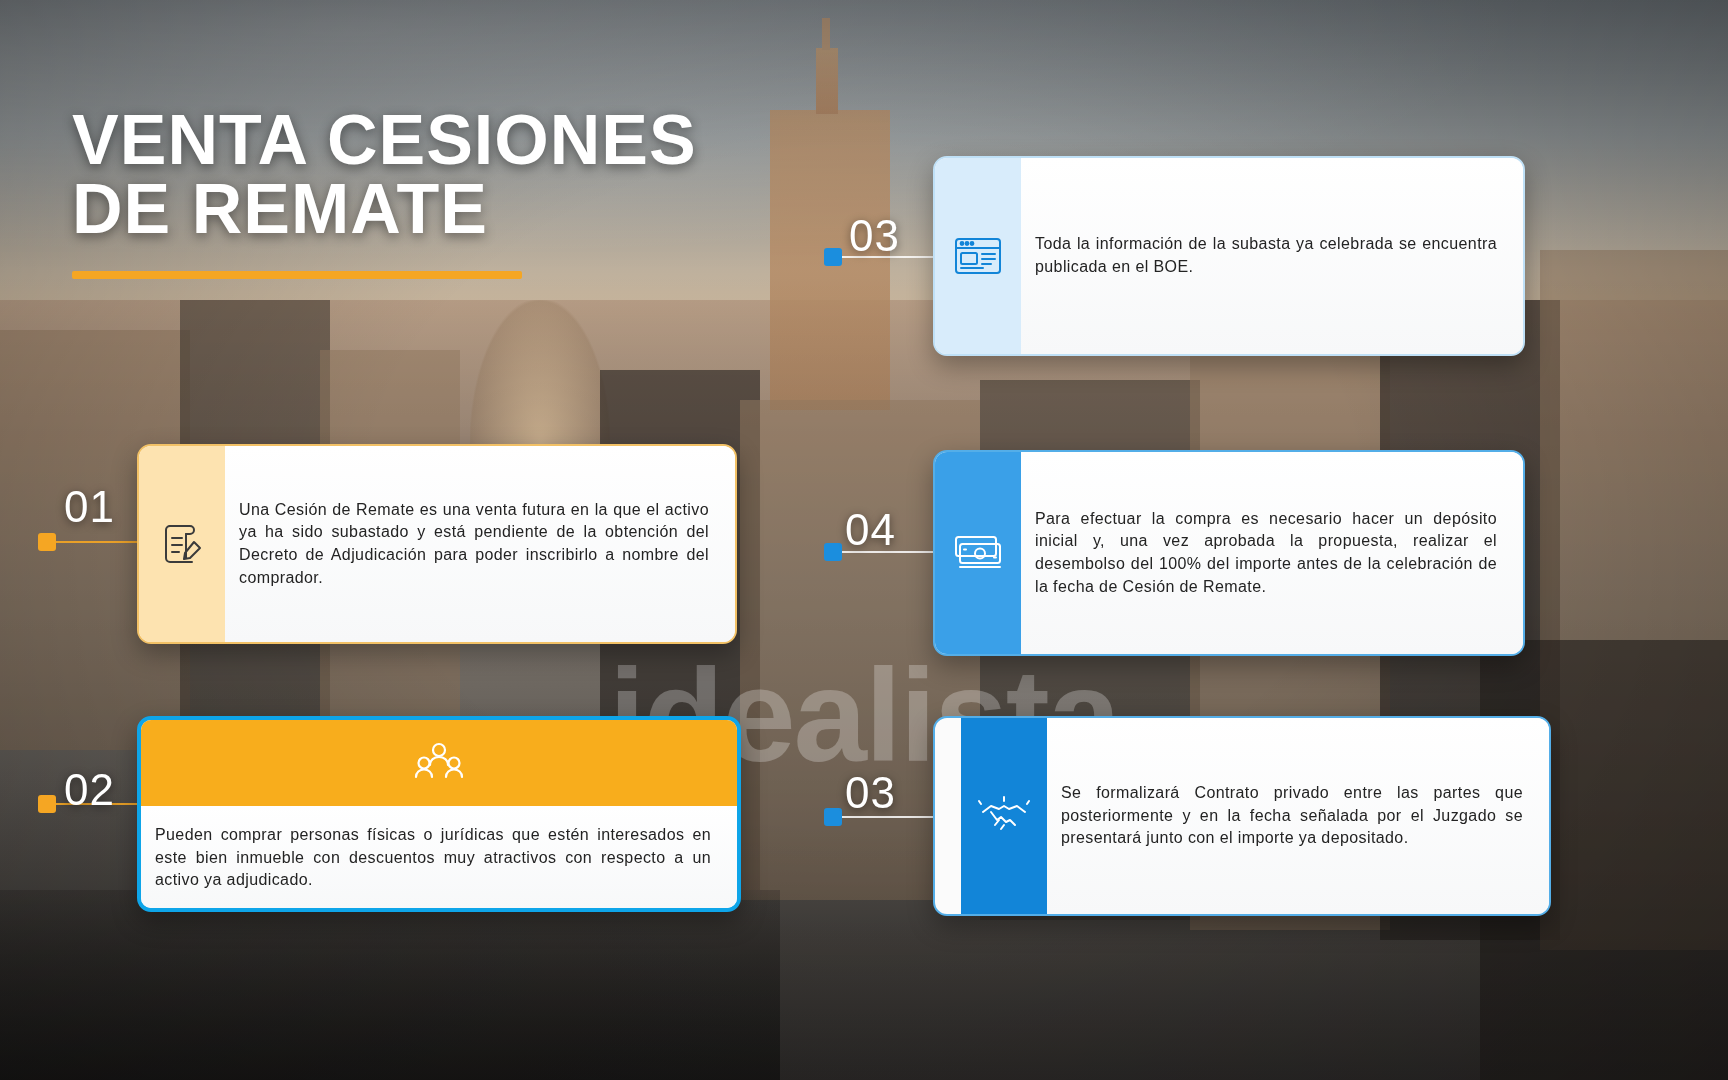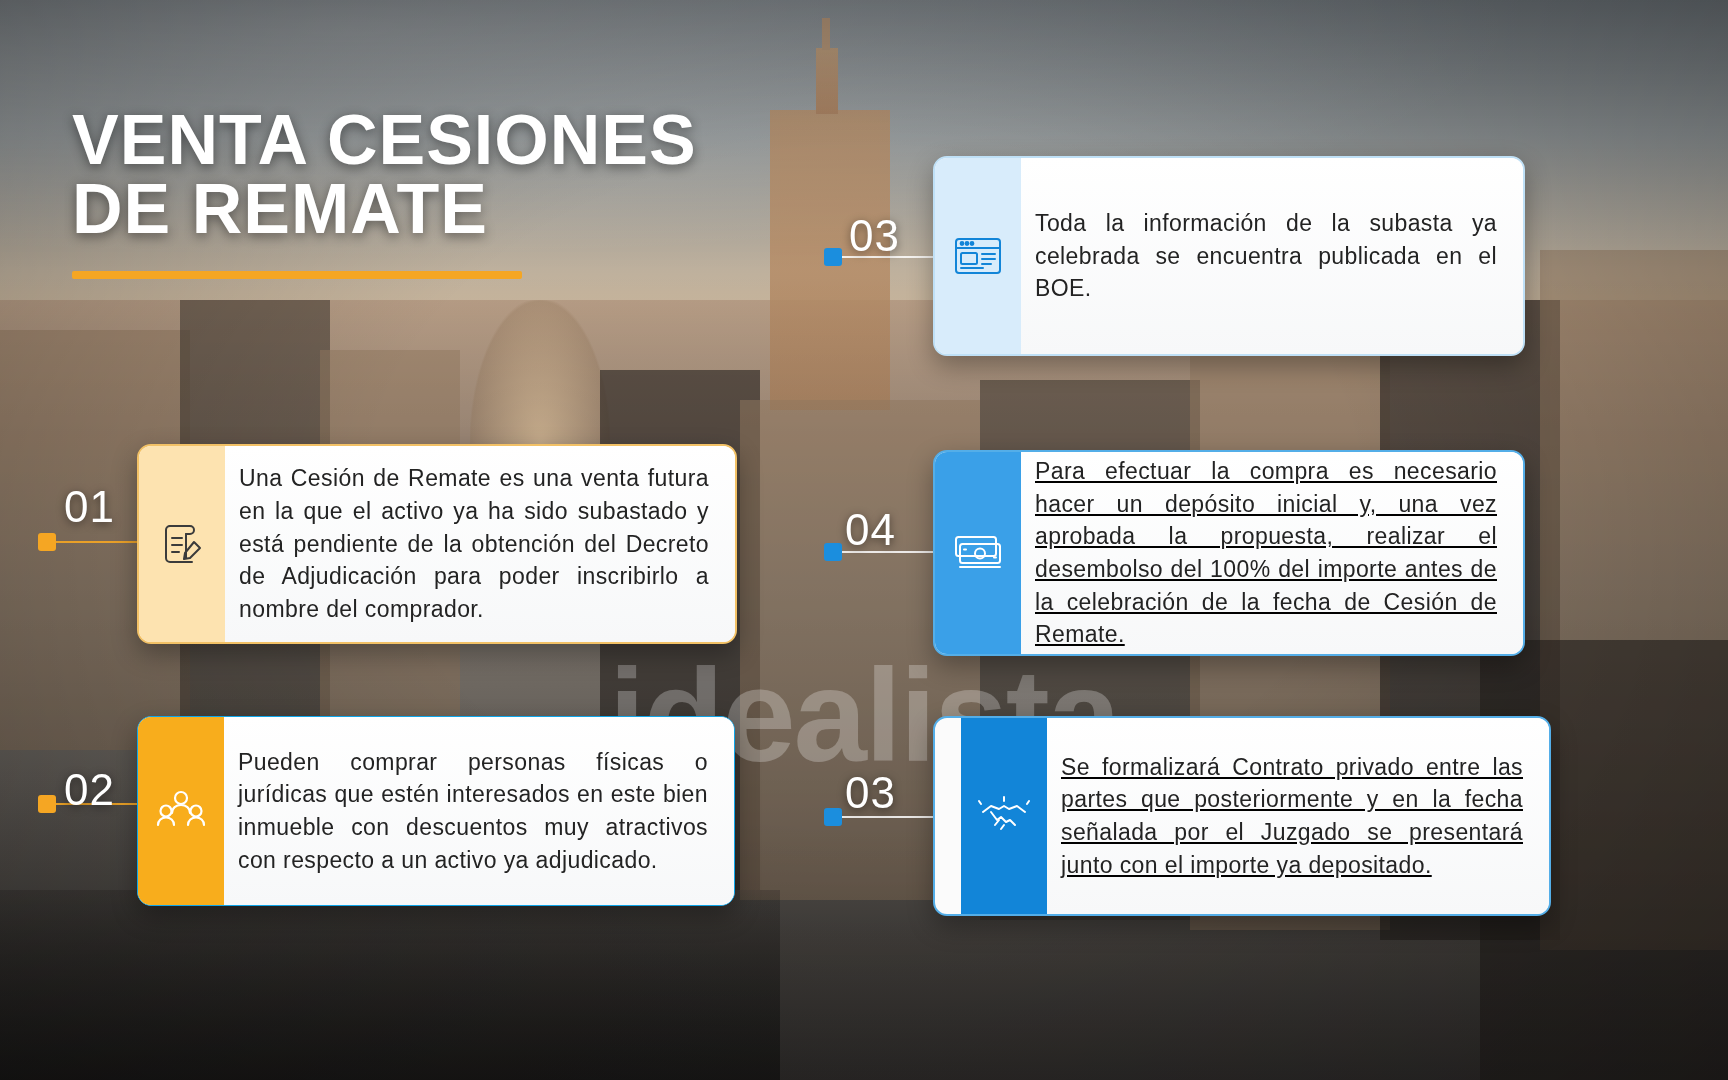--- a/index.html
+++ b/index.html
@@ -133,21 +133,21 @@
   .card .body {
     flex: 1;
     background: linear-gradient(180deg, #ffffff 0%, #f7f8f9 100%);
     display: flex;
     align-items: center;
     padding: 18px 26px 18px 14px;
   }
   .card p {
     margin: 0;
     color: #232323;
-    font-size: 23px;
+    font-size: 16px;
     line-height: 1.42;
     text-align: justify;
     letter-spacing: .4px;
   }
 
   
   .num {
     position: absolute;
     color: #ffffff;
     font-size: 44px;
@@ -163,30 +163,30 @@
   }
   .lead {
     position: absolute;
     height: 2px;
   }
 
   
   .pane-amber-light { background: #fde3b0; }
   .pane-amber { background: #f8ad1c; }
   .card-amber-light { border: 2px solid #f2c166; }
-  .card-amber { border: 1px solid #0ea5e9; }
+  .card-amber { border: 4px solid #0ea5e9; flex-direction: column; }
   .dot-amber { background: #f5a623; }
   .lead-amber { background: rgba(245,166,35,.9); }
 
   
   .pane-blue-light { background: #d8ecfb; }
   .pane-blue-mid { background: #3aa0e8; }
   .pane-blue { background: #1285d8; }
   .card-blue-light { border: 2px solid #bfe0f6; }
-  .card-blue { border: 2px solid #54aee8; text-decoration: underline; }
+  .card-blue { border: 2px solid #54aee8; }
   .dot-blue { background: #1b8ede; }
   .lead-blue { background: rgba(255,255,255,.85); }
 
   .icon svg { display: block; }
 
   
   #card-01 { left: 137px; top: 444px;  width: 596px; height: 196px; }
   #card-02 { left: 137px; top: 716px;  width: 596px; height: 188px; }
   #card-03 { left: 933px; top: 156px;  width: 588px; height: 196px; }
   #card-04 { left: 933px; top: 450px;  width: 588px; height: 202px; }

